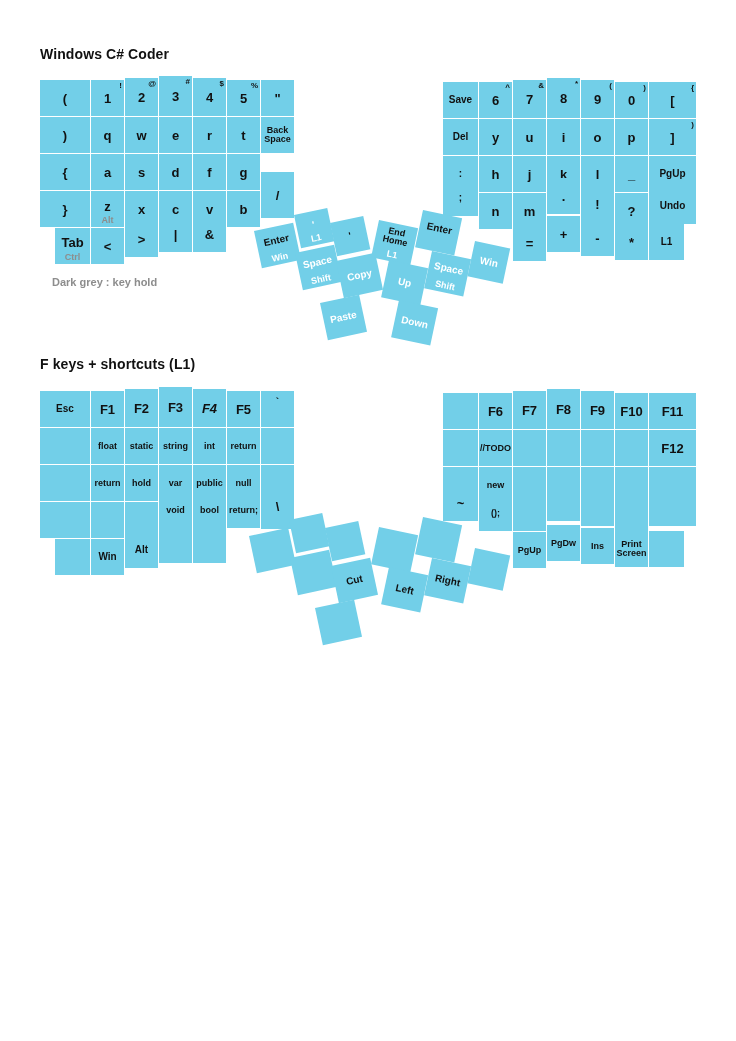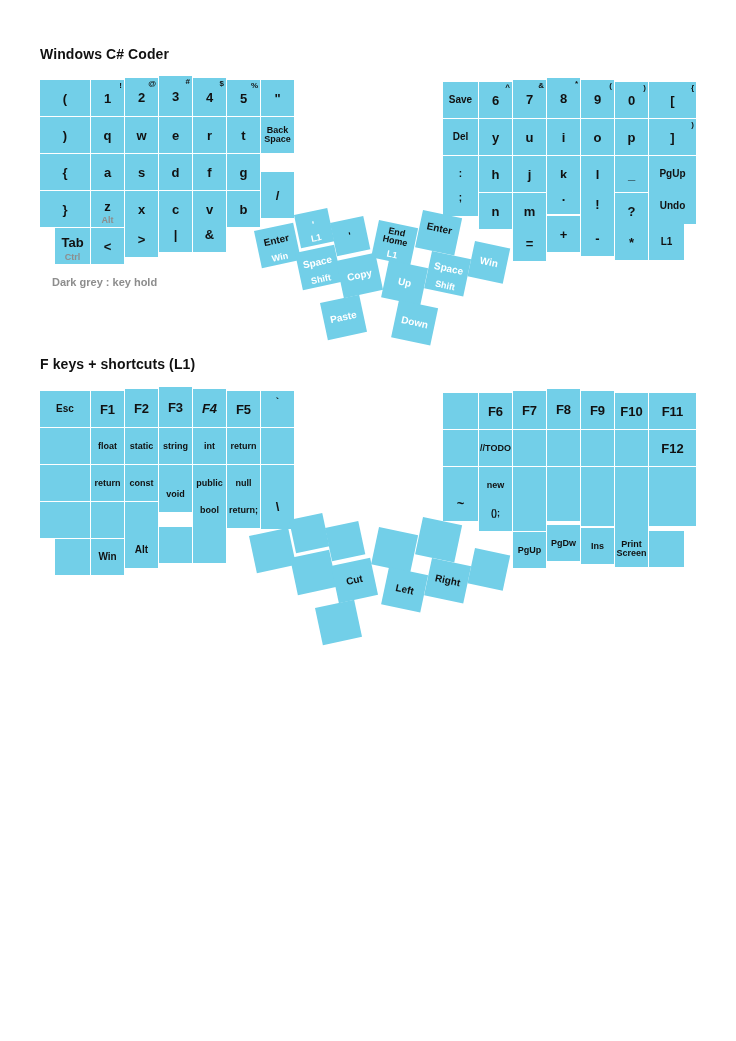--- a/index.html
+++ b/index.html
@@ -390,37 +390,37 @@
   <div class="key" style="left:227px;top:428px;width:33px;height:36px;">
     <span class="lbl c xs">return</span>
   </div>
   <div class="key" style="left:261px;top:428px;width:33px;height:36px;"></div>
 
   <div class="key" style="left:40px;top:465px;width:50px;height:36px;"></div>
   <div class="key" style="left:91px;top:465px;width:33px;height:36px;">
     <span class="lbl c xs">return</span>
   </div>
   <div class="key" style="left:125px;top:465px;width:33px;height:36px;">
-    <span class="lbl c xs">const</span>
+    <span class="lbl c xs">hold</span>
   </div>
   <div class="key" style="left:159px;top:465px;width:33px;height:36px;">
     <span class="lbl c xs">var</span>
   </div>
   <div class="key" style="left:193px;top:465px;width:33px;height:36px;">
     <span class="lbl c xs">public</span>
   </div>
   <div class="key" style="left:227px;top:465px;width:33px;height:36px;">
     <span class="lbl c xs">null</span>
   </div>
   <div class="key" style="left:261px;top:465px;width:33px;height:36px;"></div>
 
   <div class="key" style="left:40px;top:502px;width:50px;height:36px;"></div>
   <div class="key" style="left:91px;top:502px;width:33px;height:36px;"></div>
   <div class="key" style="left:125px;top:502px;width:33px;height:36px;"></div>
-  <div class="key" style="left:159px;top:476px;width:33px;height:36px;">
+  <div class="key" style="left:159px;top:492px;width:33px;height:36px;">
     <span class="lbl c xs">void</span>
   </div>
   <div class="key" style="left:193px;top:492px;width:33px;height:36px;">
     <span class="lbl c xs">bool</span>
   </div>
   <div class="key" style="left:227px;top:492px;width:33px;height:36px;">
     <span class="lbl c xs">return;</span>
   </div>
   <div class="key" style="left:261px;top:483px;width:33px;height:46px;">
     <span class="lbl c">\</span>

